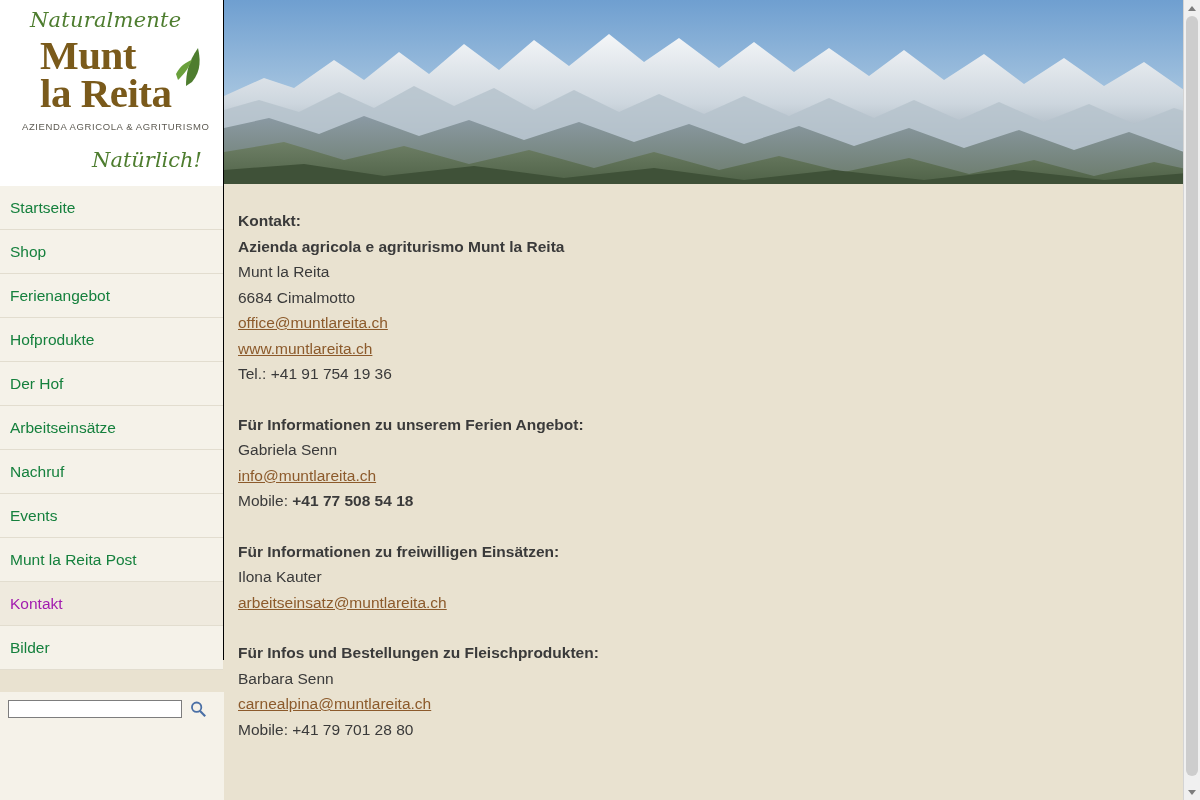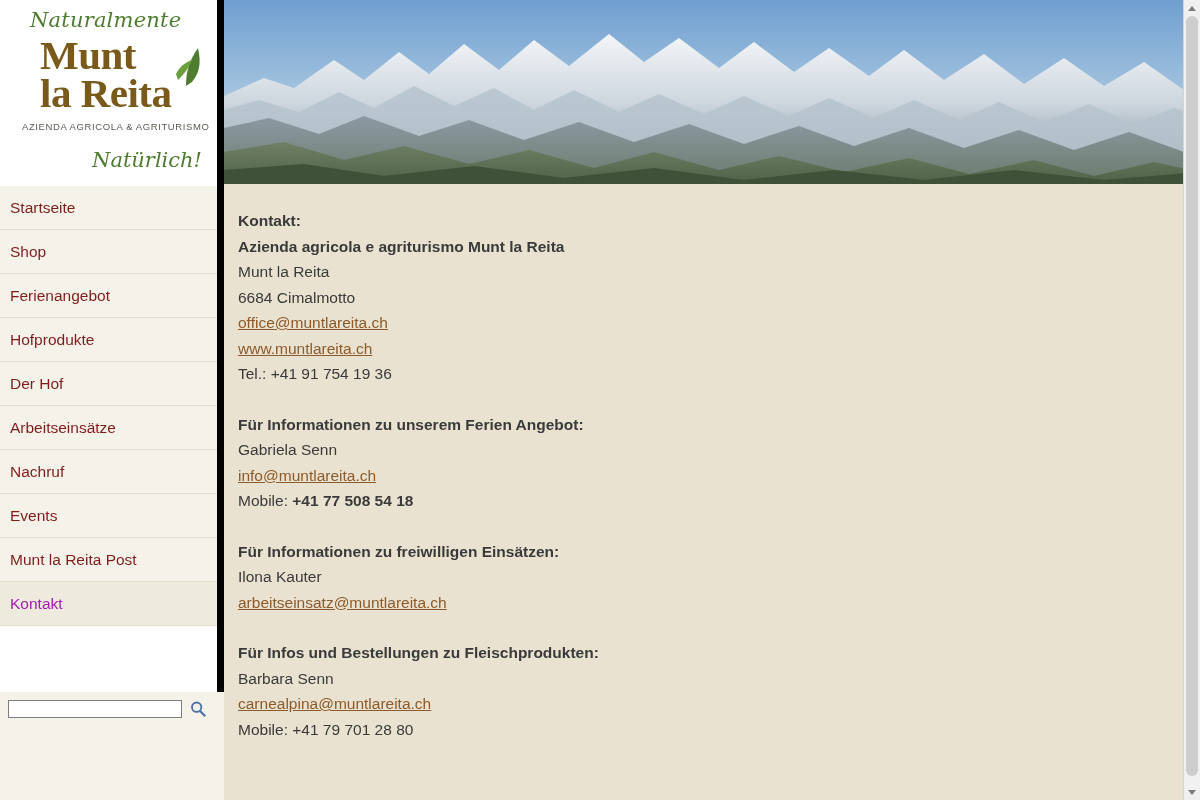--- a/index.html
+++ b/index.html
@@ -18,24 +18,24 @@
     width: 1200px;
     height: 800px;
     display: flex;
     background: #e9e2d0;
   }
 
   
   .sidebar {
     width: 224px;
     min-width: 224px;
-    height: 800px;
+    height: 660px;
     background: #ffffff;
     position: relative;
-    border-right: 7px solid #000000;
+    border-right: 1px solid #000000;
     box-sizing: border-box;
   }
   .logo-area {
     height: 186px;
     position: relative;
     background: #ffffff;
     overflow: hidden;
   }
   .logo-top {
     position: absolute;
@@ -87,21 +87,21 @@
   .nav {
     list-style: none;
     margin: 0;
     padding: 0;
   }
   .nav-item {
     height: 44px;
     line-height: 44px;
     padding-left: 10px;
     font-size: 15.5px;
-    color: #7f1d1d;
+    color: #15803d;
     border-bottom: 1px solid #e2ddcf;
     background: #f5f2e9;
     cursor: pointer;
     box-sizing: border-box;
     white-space: nowrap;
     overflow: hidden;
   }
   .nav-item.active {
     color: #a21caf;
     background: #efeade;
@@ -266,20 +266,21 @@
         <li class="nav-item"><span>Startseite</span></li>
         <li class="nav-item"><span>Shop</span></li>
         <li class="nav-item"><span>Ferienangebot</span></li>
         <li class="nav-item"><span>Hofprodukte</span></li>
         <li class="nav-item"><span>Der Hof</span></li>
         <li class="nav-item"><span>Arbeitseinsätze</span></li>
         <li class="nav-item"><span>Nachruf</span></li>
         <li class="nav-item"><span>Events</span></li>
         <li class="nav-item"><span>Munt la Reita Post</span></li>
         <li class="nav-item active"><span>Kontakt</span></li>
+        <li class="nav-item"><span>Bilder</span></li>
       </ul>
 
     <div class="search-row">
       <input class="search-input" type="text" placeholder="" style="">
       <button class="search-btn">
         <svg viewBox="0 0 20 20" width="18" height="18">
           <circle cx="8.5" cy="8" r="5.2" fill="none" stroke="#4a6fa5" stroke-width="2"></circle>
           <line x1="12.3" y1="12.2" x2="18" y2="18" stroke="#4a6fa5" stroke-width="2.4"></line>
         </svg>
       </button>

